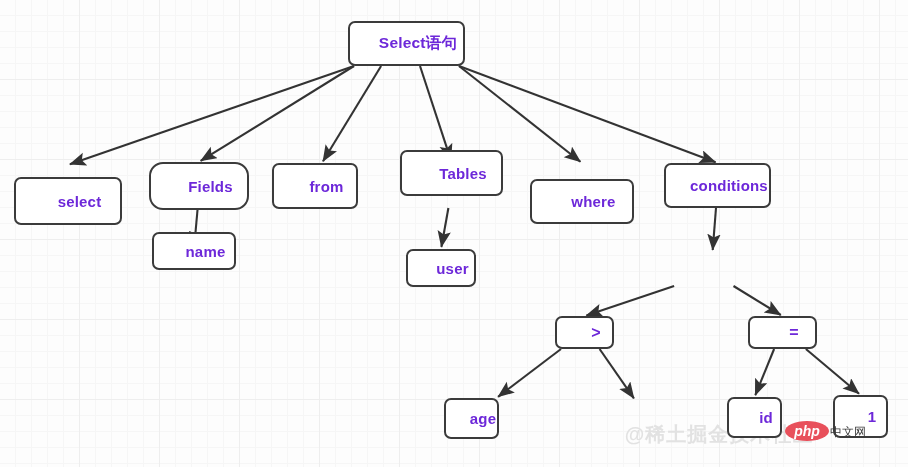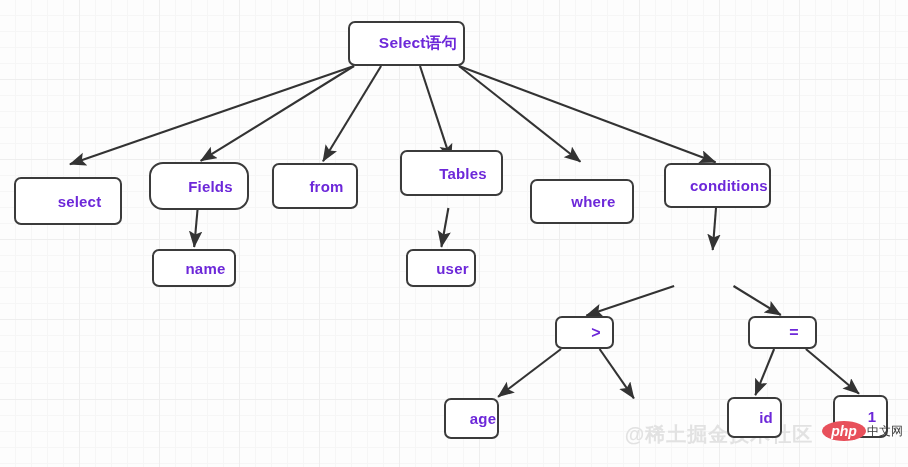--- a/index.html
+++ b/index.html
@@ -117,32 +117,32 @@
         <line x1="733.5" y1="286.0" x2="780.8" y2="315.0" marker-end="url(#arrowhead)" stroke-linecap="butt"></line>
         <line x1="561.0" y1="349.0" x2="498.1" y2="396.8" marker-end="url(#arrowhead)" stroke-linecap="butt"></line>
         <line x1="599.6" y1="349.0" x2="633.9" y2="398.4" marker-end="url(#arrowhead)" stroke-linecap="butt"></line>
         <line x1="774.1" y1="349.0" x2="755.3" y2="395.1" marker-end="url(#arrowhead)" stroke-linecap="butt"></line>
         <line x1="805.9" y1="349.0" x2="859.0" y2="393.7" marker-end="url(#arrowhead)" stroke-linecap="butt"></line>
       </g>
   </svg>
 
   <div class="watermark-text" style="left: 719px; top: 434px; transform: translate(-50%, -50%);">@稀土掘金技术社区</div>
 
-  <div class="watermark-logo" style="left: 822px; top: 421px;">
+  <div class="watermark-logo" style="left: 785px; top: 421px; align-items: flex-end;">
     <span class="php-badge" style="background: rgb(232, 80, 91);">php</span>
     <span class="php-cn">中文网</span>
   </div>
 
 <div class="node root" style="left: 348px; top: 21px; width: 117px; height: 45px;">Select语句</div>
     <div class="node" style="left: 14px; top: 177px; width: 108px; height: 48px;">select</div>
     <div class="node" style="left: 149px; top: 162px; width: 100px; height: 48px; border-radius: 14px;">Fields</div>
     <div class="node" style="left: 272px; top: 163px; width: 86px; height: 46px;">from</div>
     <div class="node" style="left: 400px; top: 150px; width: 103px; height: 46px;">Tables</div>
     <div class="node" style="left: 530px; top: 163px; width: 104px; height: 45px; margin-top: 16px;">where</div>
     <div class="node" style="left: 664px; top: 163px; width: 107px; height: 45px;">conditions</div>
-    <div class="node" style="left: 152px; top: 249px; width: 84px; height: 38px;">name</div>
+    <div class="node" style="left: 152px; top: 232px; width: 84px; height: 38px;">name</div>
     <div class="node" style="left: 406px; top: 249px; width: 70px; height: 38px;">user</div>
     <div class="node op" style="left: 555px; top: 316px; width: 59px; height: 33px;">&gt;</div>
     <div class="node op" style="left: 748px; top: 316px; width: 69px; height: 33px;">=</div>
     <div class="node" style="left: 444px; top: 398px; width: 55px; height: 41px;">age</div>
     <div class="node" style="left: 727px; top: 397px; width: 55px; height: 41px; text-align: center;">id</div>
     <div class="node" style="left: 833px; top: 395px; width: 55px; height: 43px;">1</div>
   </div>
 
 </body></html>

